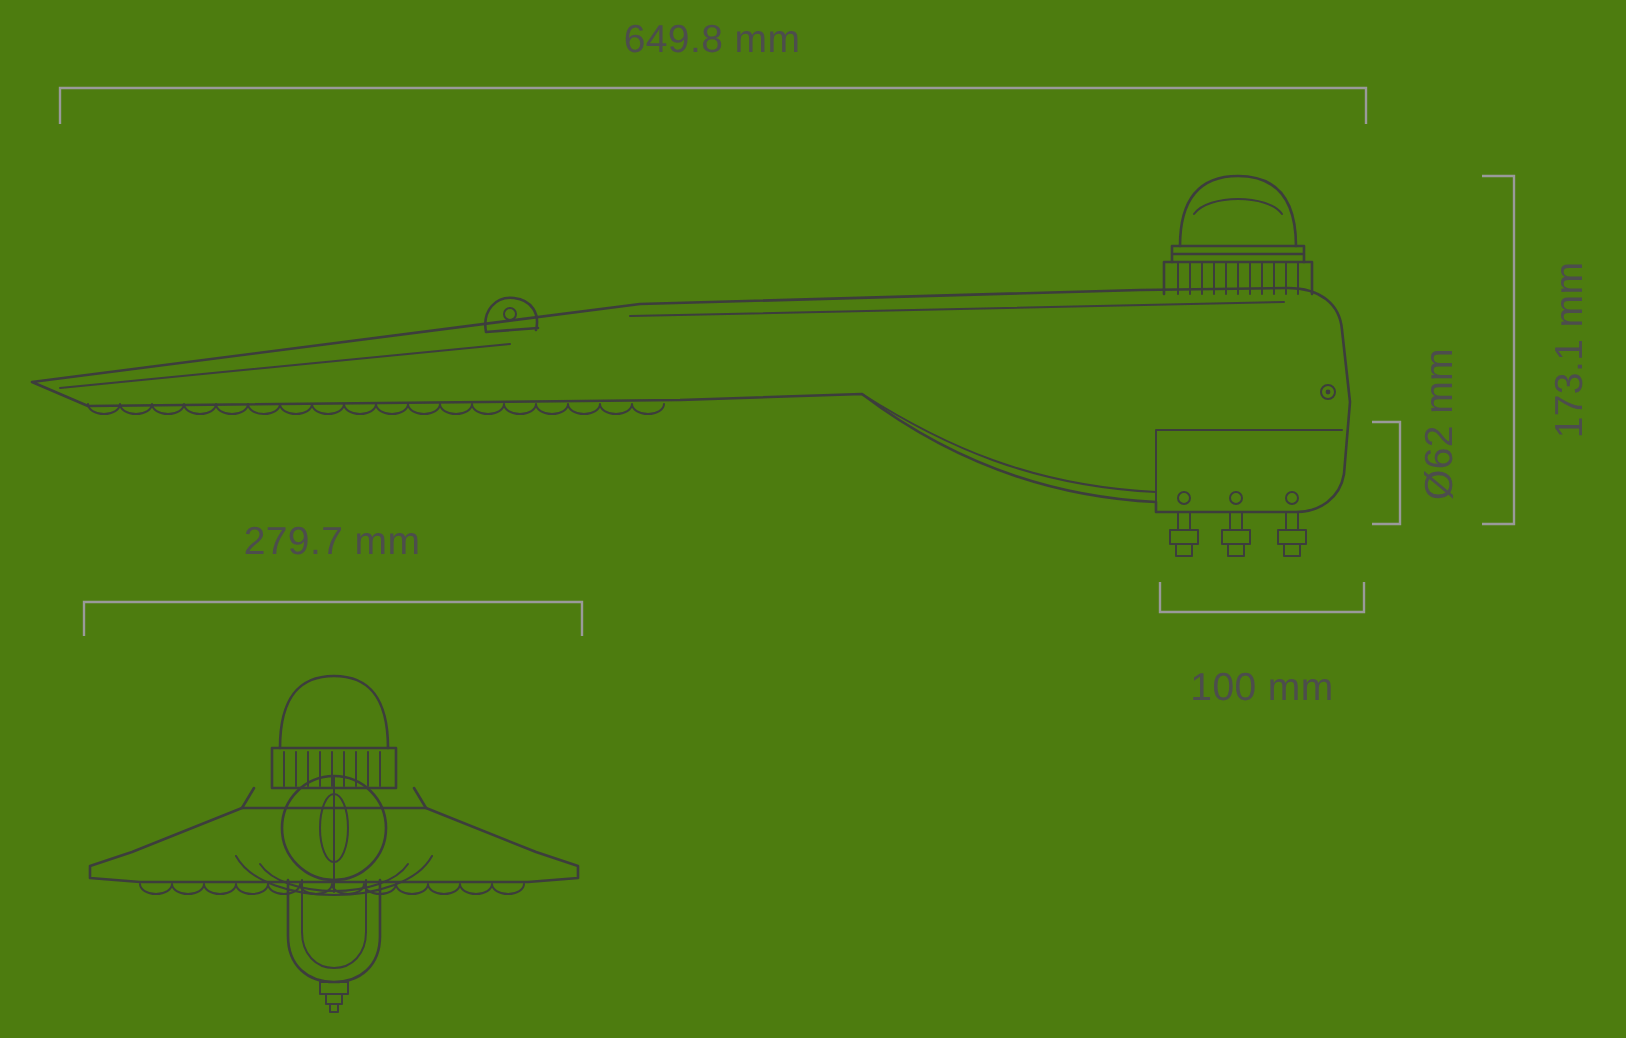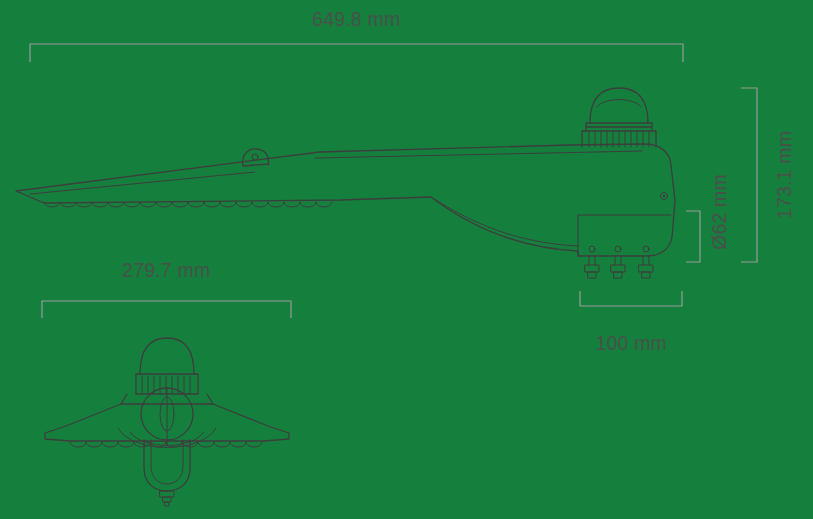--- a/index.html
+++ b/index.html
@@ -1,16 +1,16 @@
 <!DOCTYPE html>
 <html><head>
 <meta charset="utf-8">
 <style>
   html,body{margin:0;padding:0;background:#ffffff;}
-  .stage{position:relative;width:813px;height:519px;background:#15803d;overflow:hidden;
+  .stage{position:relative;width:813px;height:519px;background:#4d7c0f;overflow:hidden;
          font-family:"Liberation Sans", sans-serif;}
   svg{display:block;}
   .ln{fill:none;stroke-width:1.3;stroke-linecap:round;stroke-linejoin:round;}
   .thin{stroke-width:1;}
   .dimln{fill:none;stroke-width:1.2;}
   .dim-text{font-family:"Liberation Sans", sans-serif;font-size:19.5px;letter-spacing:0.2px;}
   .dot{stroke:none;}
 </style>
 </head>
 <body>

